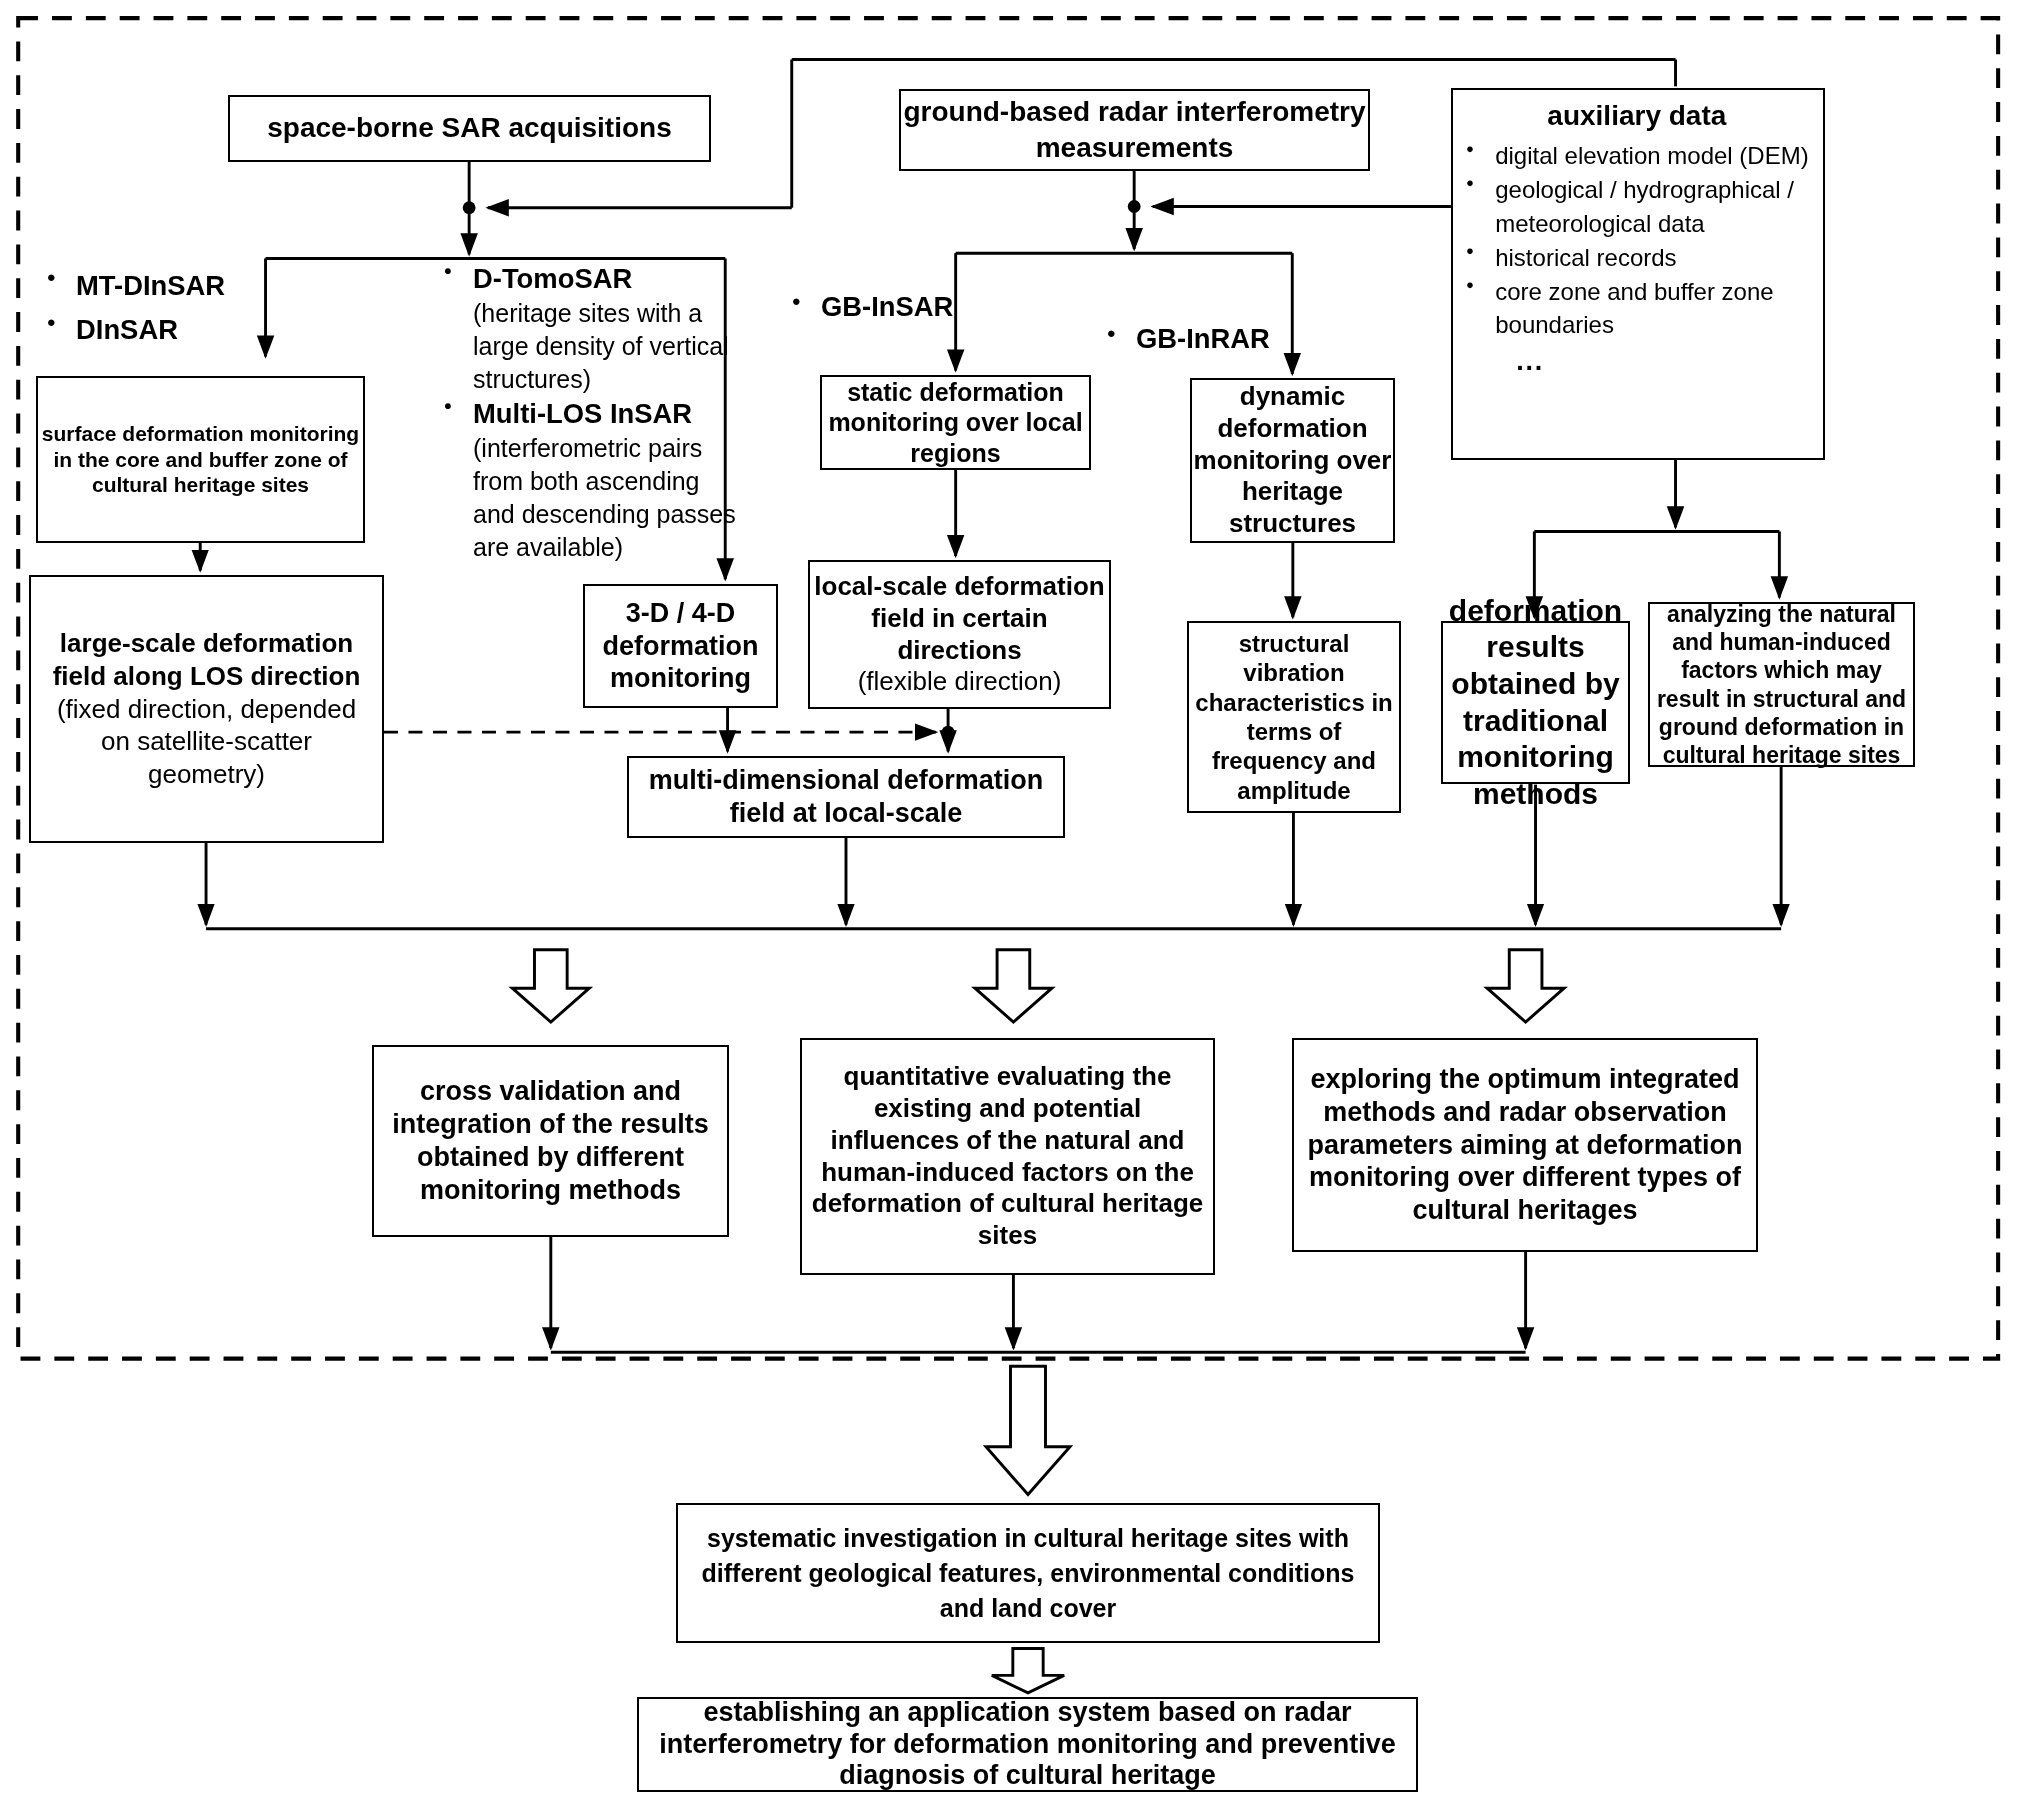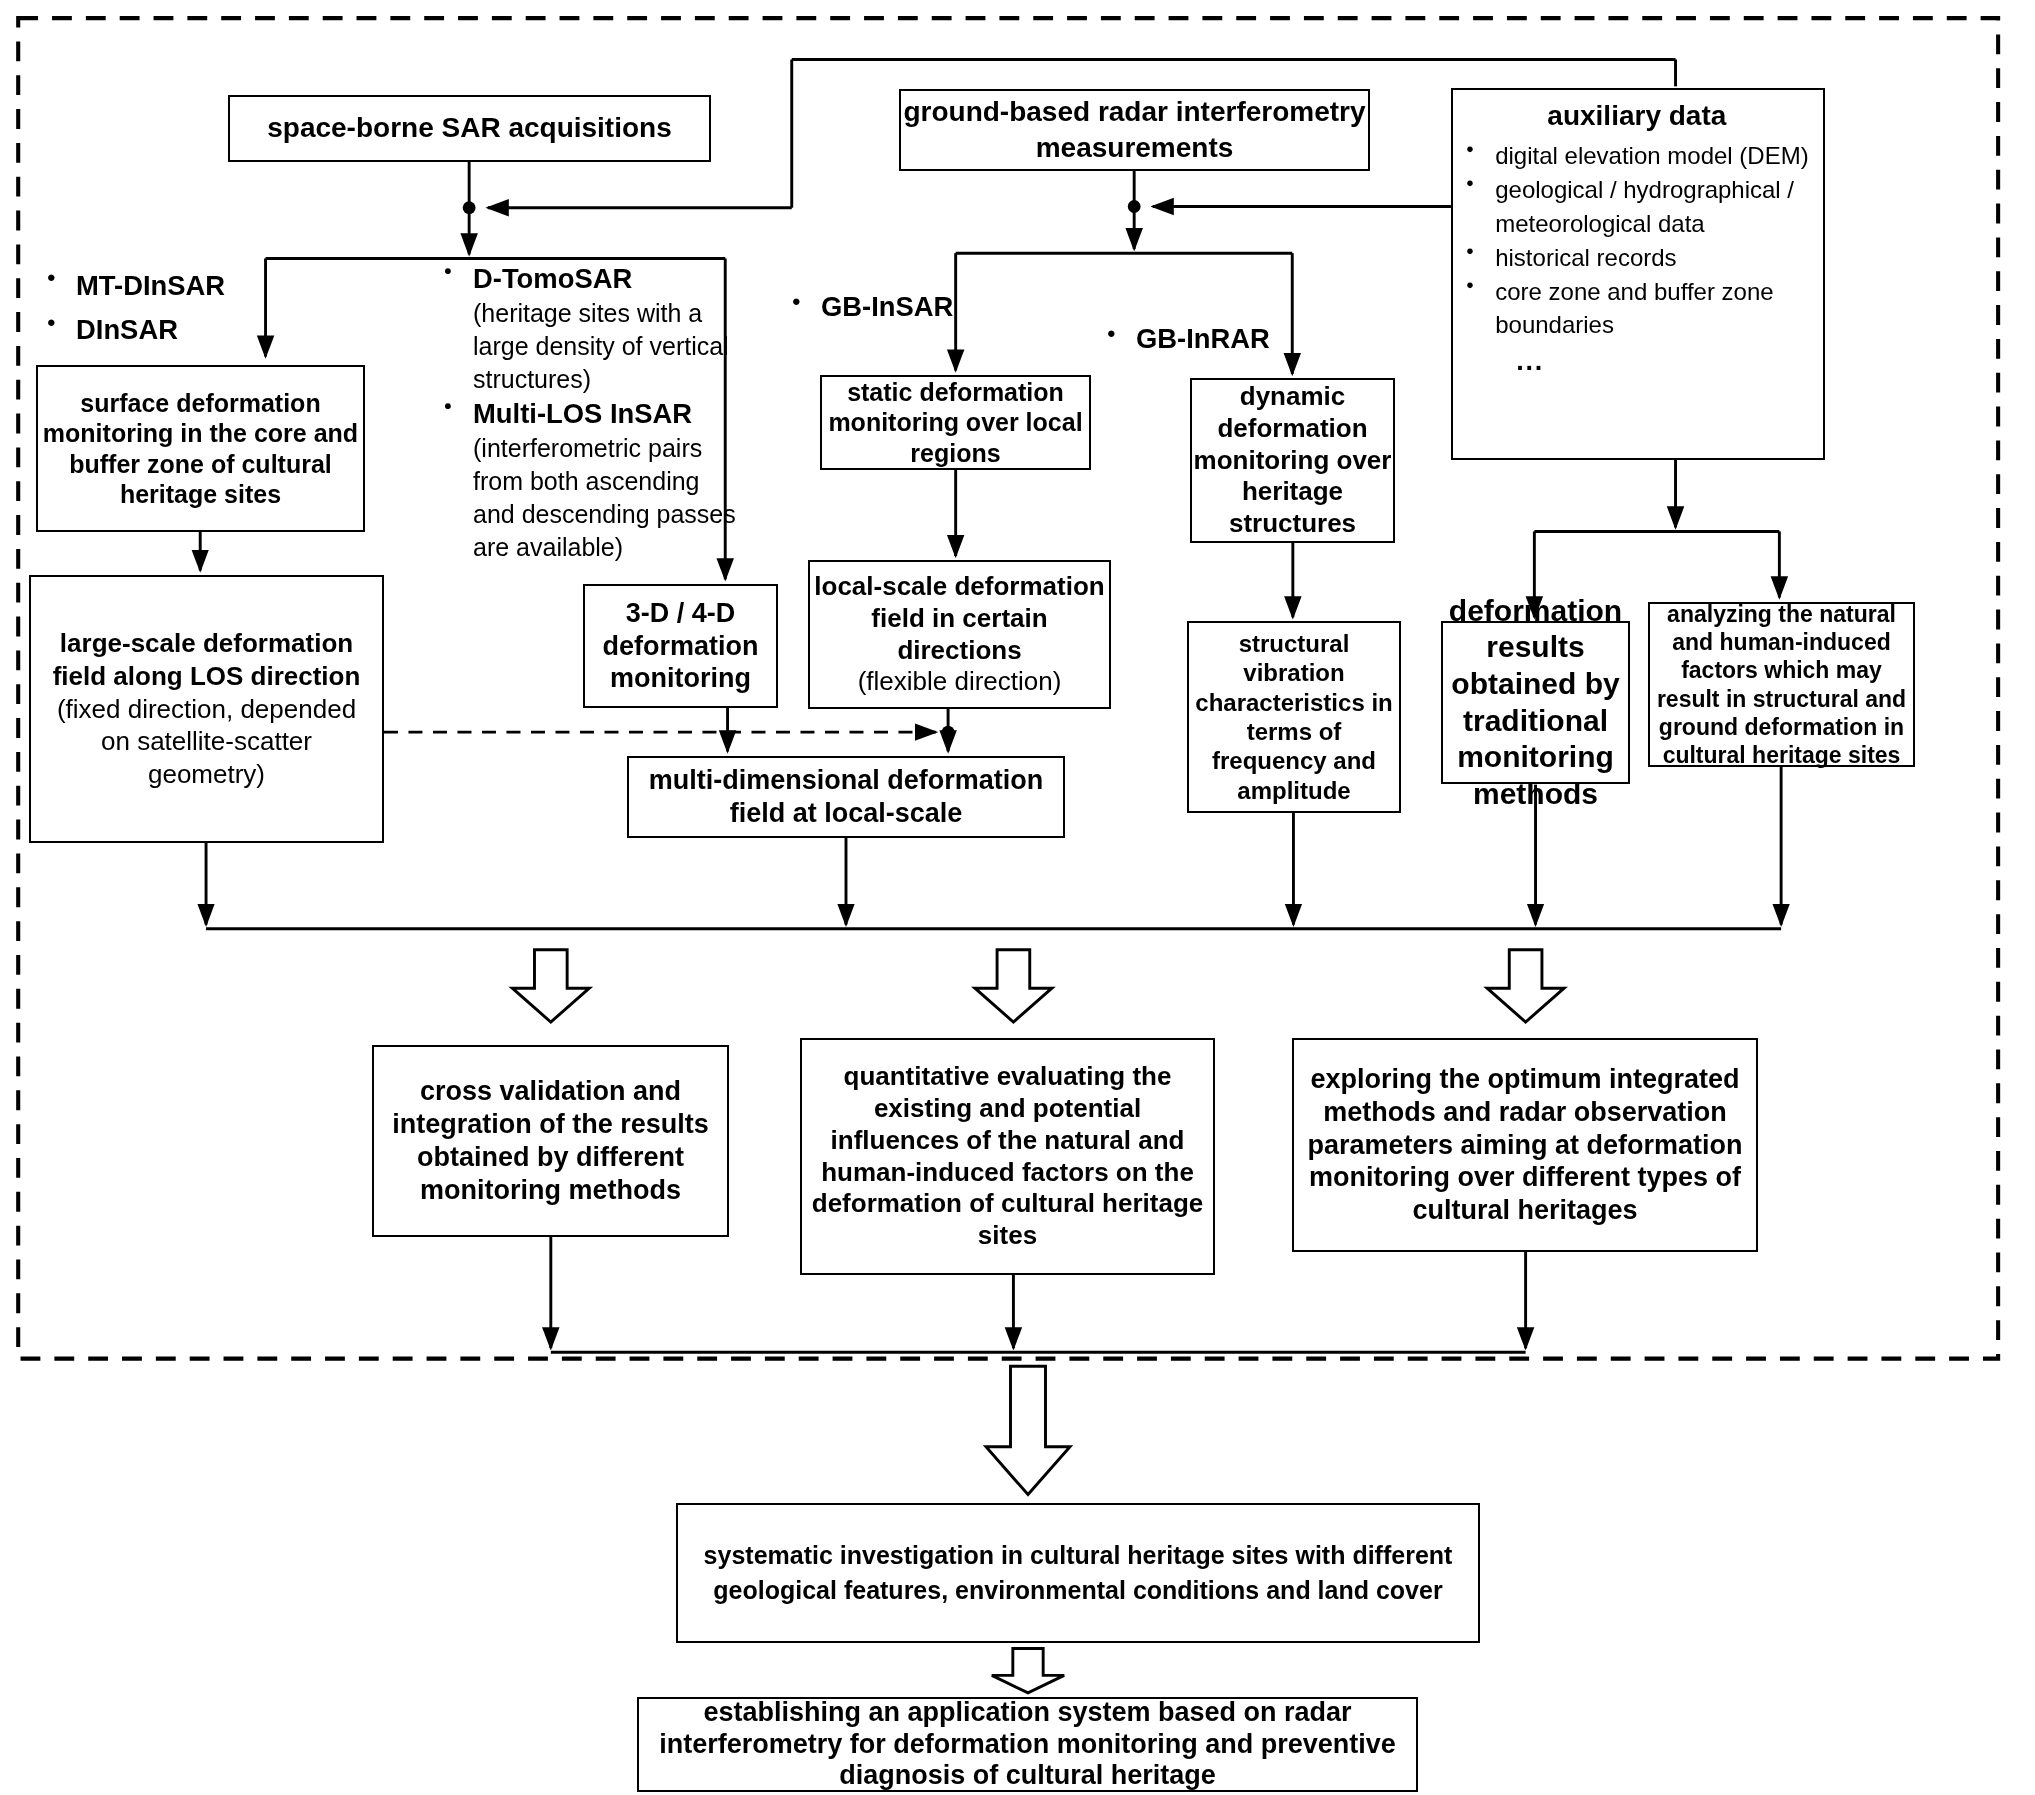--- a/index.html
+++ b/index.html
@@ -24,38 +24,38 @@
   #n-auxiliary .aux-more{font-weight:bold;padding-left:55px;font-size:27px;letter-spacing:1.8px;}
 
   
   #g-mtd{left:42px;top:264px;width:245px;font-size:27.4px;font-weight:bold;line-height:1.62;}
   #g-dtomo{left:439px;top:261px;width:299px;font-size:25px;line-height:1.32;}
   #g-dtomo .head{font-weight:bold;font-size:27.4px;}
   #b-gbinsar{left:787px;top:291px;width:193px;font-size:27.4px;font-weight:bold;}
   #b-gbinrar{left:1102px;top:291px;width:198px;font-size:27.4px;font-weight:bold;}
 
   
-  #n-surface{left:36px;top:365px;width:329px;height:167px;font-size:25px;padding:3.5px;}
+  #n-surface{left:36px;top:376px;width:329px;height:167px;font-size:21px;padding:3.5px;}
   #n-static{left:820px;top:375px;width:271px;height:95px;font-size:25px;}
   #n-dynamic{left:1190px;top:378px;width:205px;height:165px;font-size:26px;}
   #n-threed{left:583px;top:584px;width:195px;height:124px;font-size:27px;}
   #n-localscale{left:808px;top:560px;width:303px;height:149px;font-size:26px;padding:2.3px;}
   #n-largescale{left:29px;top:575px;width:355px;height:268px;font-size:26px;padding:5.8px 11.7px;line-height:1.26;}
   #n-multidim{left:627px;top:756px;width:438px;height:82px;font-size:27px;}
   #n-vibration{left:1187px;top:621px;width:214px;height:192px;font-size:24px;padding:2.3px;}
   #n-tradresults{left:1441px;top:621px;width:189px;height:163px;font-size:30px;padding:2.3px;}
   #n-analyzing{left:1648px;top:602px;width:267px;height:165px;font-size:23px;padding:2.3px;}
 
   
   #n-cross{left:372px;top:1045px;width:357px;height:192px;font-size:27px;padding:4.7px;}
   #n-quantitative{left:800px;top:1038px;width:415px;height:237px;font-size:26px;padding:4.7px;}
   #n-exploring{left:1292px;top:1038px;width:466px;height:214px;font-size:27px;padding:4.7px;}
 
   
-  #n-systematic{left:676px;top:1503px;width:804px;height:140px;font-size:25px;line-height:1.4;}
+  #n-systematic{left:676px;top:1503px;width:704px;height:140px;font-size:25px;line-height:1.4;}
   #n-establishing{left:637px;top:1697px;width:781px;height:95px;font-size:27px;line-height:1.18;padding:2.3px;}
 </style>
 </head>
 <body>
 
 <div id="canvas">
 
   <svg id="wires" viewBox="0 0 3488 3077" xmlns="http://www.w3.org/2000/svg">
     <defs>
       <marker id="ah" viewBox="0 0 40 34" refX="36" refY="17" markerWidth="40" markerHeight="34" orient="auto" markerUnits="userSpaceOnUse">

